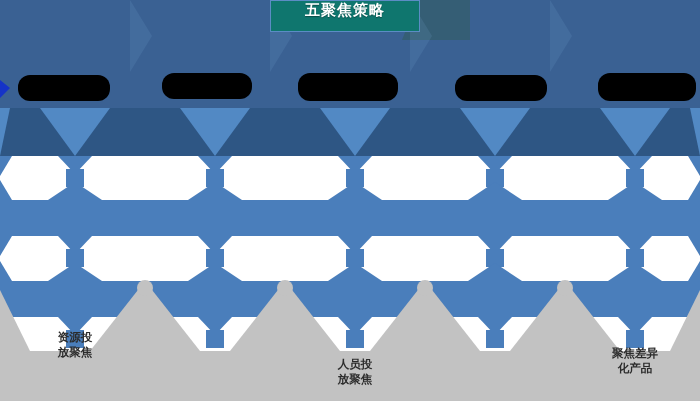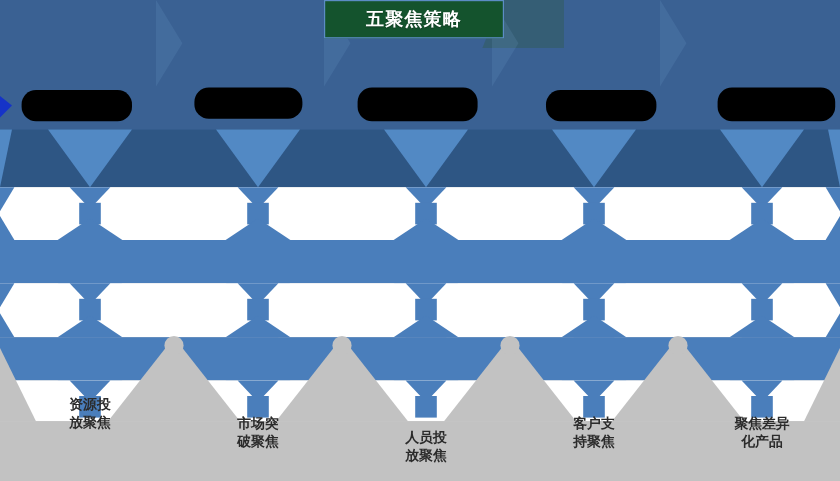--- a/index.html
+++ b/index.html
@@ -8,24 +8,24 @@
     background:#C2C2C2;
     font-family:"DejaVu Sans","Liberation Sans",sans-serif;
     overflow:hidden;
   }
   #stage{position:relative;width:700px;height:401px;overflow:hidden;}
   #stage svg{position:absolute;left:0;top:0;}
 
   .title-box{
     position:absolute;
     left:270px;top:0px;width:150px;height:32px;
-    background:#14532d;
+    background:#0f766e;
     border:1px solid #5B8CC4;
     box-sizing:border-box;
-    display:flex;align-items:center;justify-content:center;
+    display:flex;align-items:flex-start;justify-content:center;
     z-index:6;
   }
   .title-text{
     color:#FFFFFF;
     font-size:15px;
     font-weight:bold;
     letter-spacing:1px;
     text-shadow:0 1px 1px rgba(0,0,0,.35);
     white-space:nowrap;
   }
@@ -223,22 +223,18 @@
   </div>
 
   <div class="redact" style="left:18px;top:75px;width:92px;height:26px;"></div>
   <div class="redact" style="left:162px;top:73px;width:90px;height:26px;"></div>
   <div class="redact" style="left:298px;top:73px;width:100px;height:28px;"></div>
   <div class="redact" style="left:455px;top:75px;width:92px;height:26px;"></div>
   <div class="redact" style="left:598px;top:73px;width:98px;height:28px;"></div>
 
   <div class="bottom-label" style="left:20px;top:330px;">资源投
 放聚焦</div>
-  <div class="bottom-label" style="left:160px;top:346px;">市场突
-破聚焦</div>
   <div class="bottom-label" style="left:300px;top:357px;">人员投
 放聚焦</div>
-  <div class="bottom-label" style="left:440px;top:346px;">客户支
-持聚焦</div>
   <div class="bottom-label" style="left:580px;top:346px;">聚焦差异
 化产品</div>
 
 </div>
 
 </body></html>

